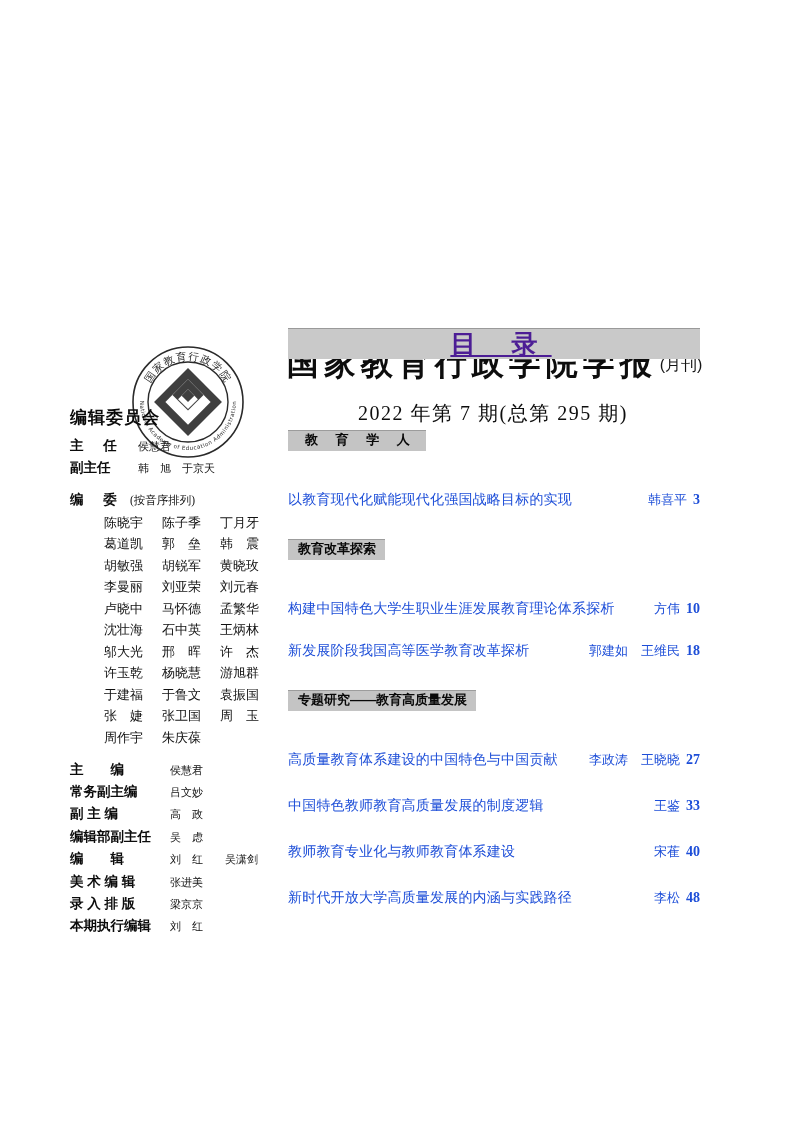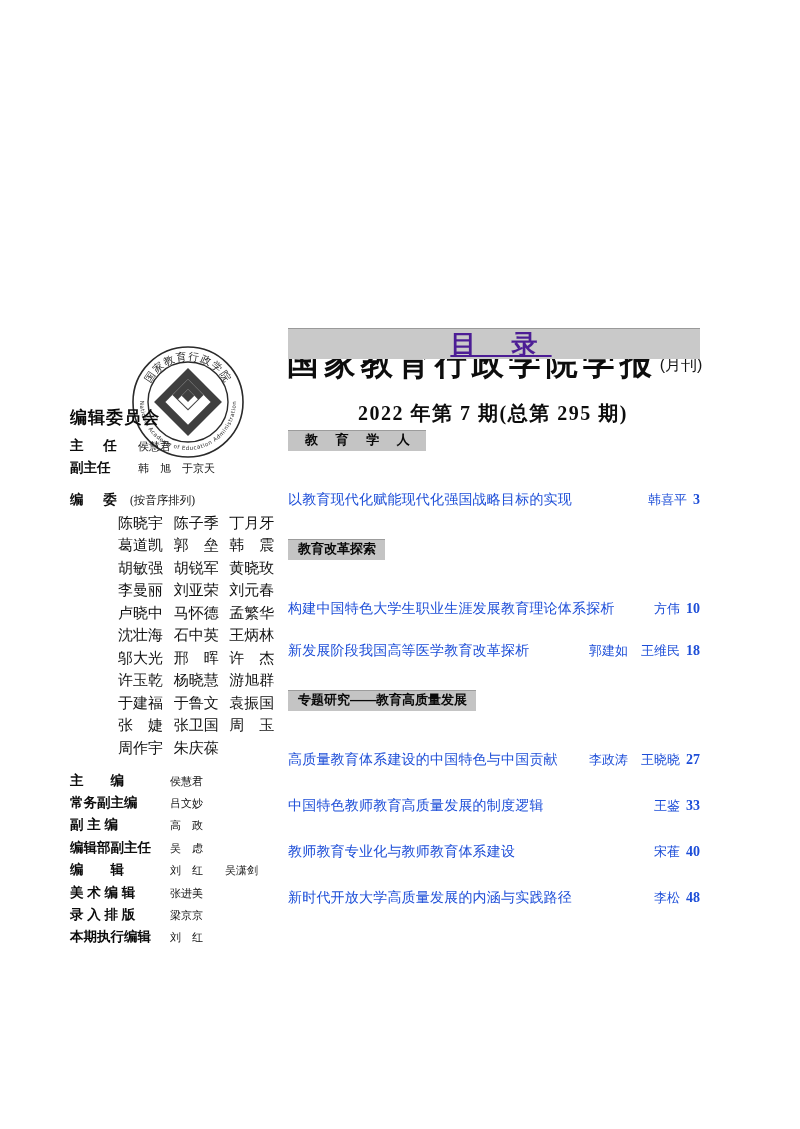--- a/index.html
+++ b/index.html
@@ -63,21 +63,21 @@
     font-size: 16px;
     letter-spacing: 0px;
     color: #151515;
     position: relative;
     top: -5px;
     left: 3px;
   }
   .issue-line {
     margin-top: 16px;
     font-family: "Liberation Serif", serif;
-    font-weight: bold;
+    font-weight: normal;
     font-size: 20px;
     letter-spacing: 1.5px;
     color: #0d0d0d;
   }
 
   
   .toc-banner {
     position: absolute;
     left: 288px;
     top: 328px;
@@ -139,23 +139,23 @@
   }
   .note {
     font-family: "Liberation Serif", serif;
     font-size: 11.5px;
     color: #111;
     margin-left: 8px;
   }
 
   .member-grid {
     margin-top: 4px;
-    margin-left: 48px;
+    margin-left: 34px;
     font-family: "Liberation Serif", "DejaVu Serif", serif;
-    font-size: 15px;
+    font-size: 13px;
     color: #111;
   }
   .member-row {
     display: flex;
     margin-bottom: 3.5px;
   }
   .member-cell {
     width: 58px;
     white-space: pre;
     text-align: left;

